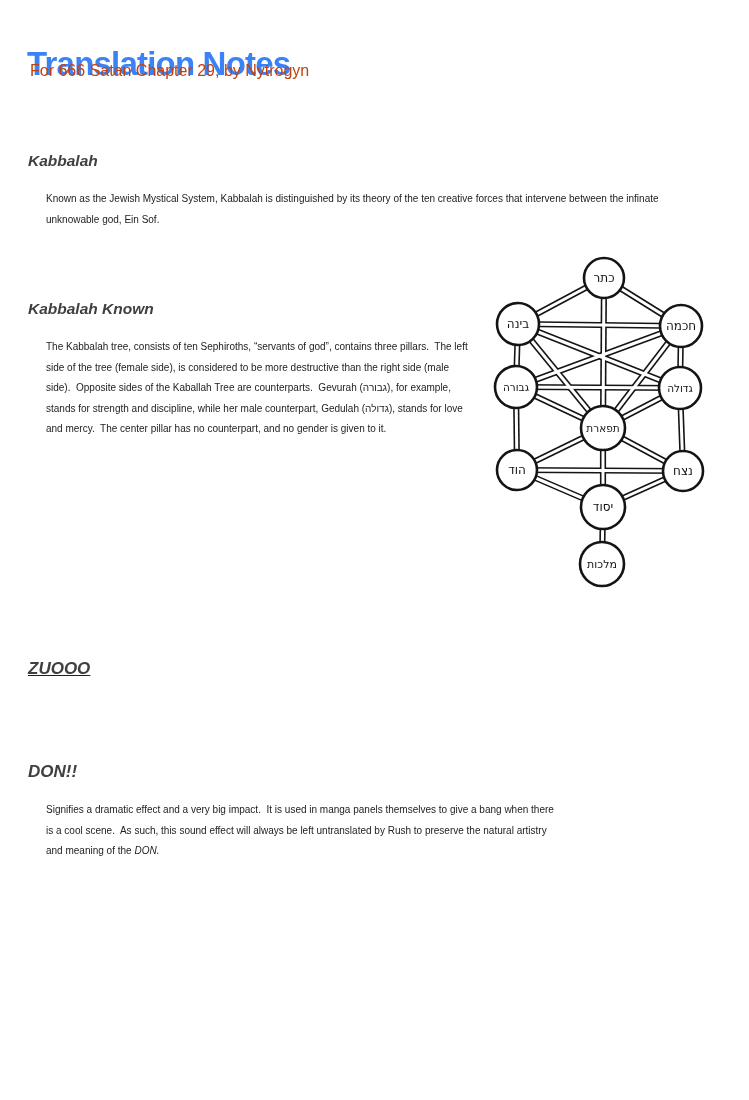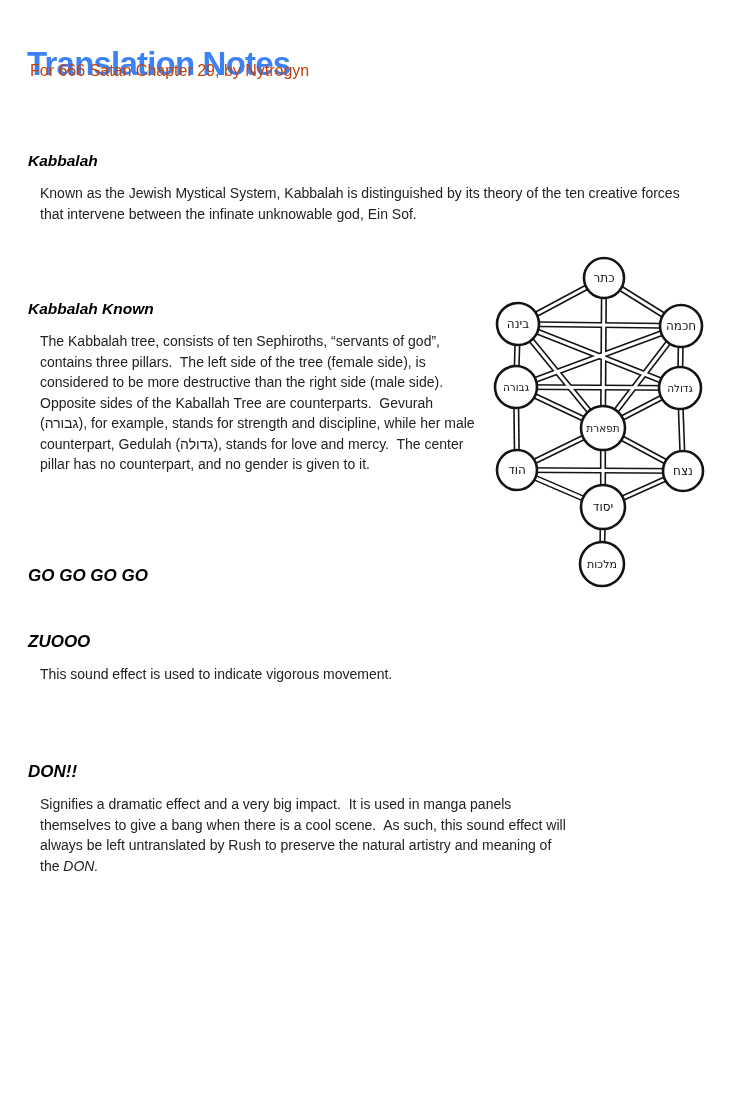--- a/index.html
+++ b/index.html
@@ -14,31 +14,31 @@
     font-size:33px;line-height:36px;font-weight:bold;
     letter-spacing:-0.8px;color:#3b82f6;white-space:nowrap;
   }
   .page-subtitle{
     position:absolute;left:30px;top:63px;
     font-size:16px;line-height:16px;color:#c2410c;white-space:nowrap;
   }
   .sec{position:absolute;left:28px;}
   .sec h2{
     margin:0 0 3px 0;font-size:15.5px;line-height:20px;
-    font-weight:bold;font-style:italic;color:#000000;
+    font-weight:bold;font-style:italic;color:#404040;
   }
   .sec.sfx h2{font-size:17px;}
   .sec p{
-    margin:12px;font-size:14px;line-height:20.5px;color:#222222;
+    margin:18px;font-size:10px;line-height:20.5px;color:#222222;
     white-space:pre-wrap;
   }
   .sec-kabbalah{top:151px;width:690px;}
   .sec-kabbalah-tree{top:299px;width:462px;}
   .sec-go{top:566px;width:690px;}
-  .sec-zuooo{top:632px;width:690px;}
+  .sec-zuooo{top:659px;width:690px;text-decoration:underline;}
   .sec-don{top:762px;width:552px;}
   .italic-end{font-style:italic;}
   .tree-svg{
     position:absolute;left:488px;top:250px;width:222px;height:342px;
   }
 </style>
 </head>
 <body>
 
 <h1 class="page-title">Translation Notes</h1>
@@ -135,24 +135,22 @@
       <circle cx="603" cy="507" r="22" fill="#ffffff" stroke="#141414" stroke-width="2.6"></circle>
       <text x="603" y="507" text-anchor="middle" dy="0.35em" font-size="12" fill="#141414" font-family="&quot;DejaVu Sans&quot;, sans-serif">יסוד</text>
     </g>
     <g>
       <circle cx="602" cy="564" r="22" fill="#ffffff" stroke="#141414" stroke-width="2.6"></circle>
       <text x="602" y="564" text-anchor="middle" dy="0.35em" font-size="11" fill="#141414" font-family="&quot;DejaVu Sans&quot;, sans-serif">מלכות</text>
     </g>
   </svg>
 
 <div class="sec sfx sec-go">
-  <h2>GO GO GO GO</h2>
 </div>
 
 <div class="sec sfx sec-zuooo">
   <h2>ZUOOO</h2>
-  <p>This sound effect is used to indicate vigorous movement.</p>
 </div>
 
 <div class="sec sfx sec-don">
   <h2>DON!!</h2>
   <p><span>Signifies a dramatic effect and a very big impact.  It is used in manga panels themselves to give a bang when there is a cool scene.  As such, this sound effect will always be left untranslated by Rush to preserve the natural artistry and meaning of the </span><span class="italic-end">DON.</span></p>
 </div>
 
 </body></html>

